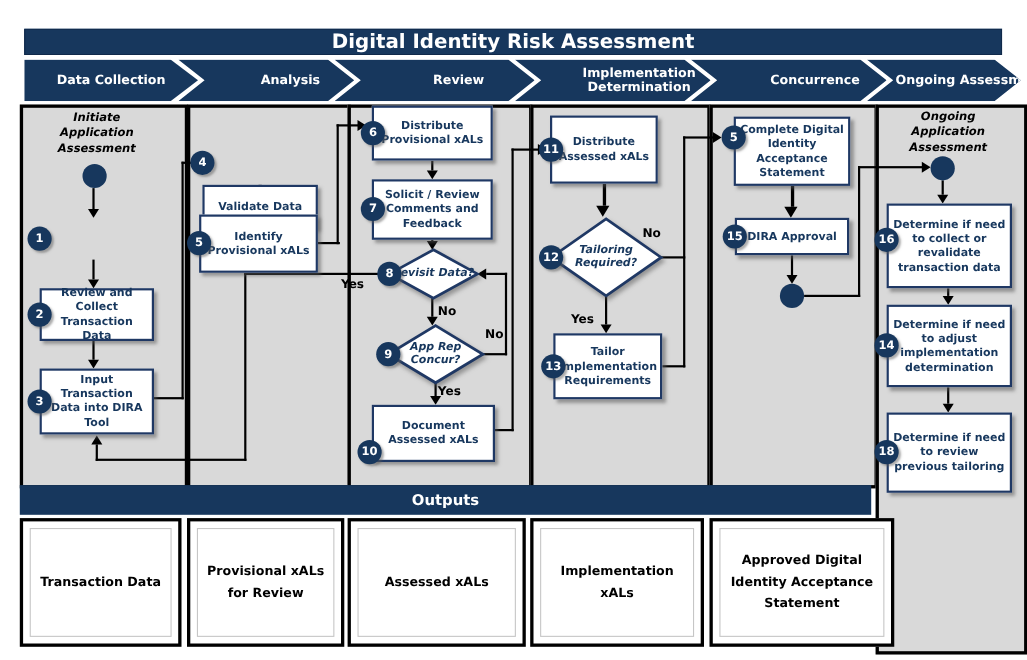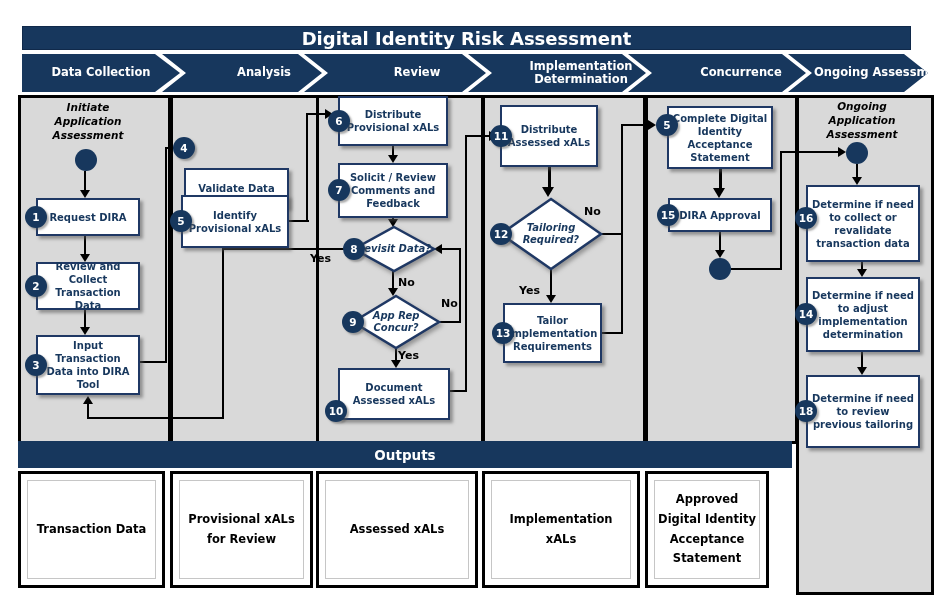--- a/index.html
+++ b/index.html
@@ -74,23 +74,20 @@
   <div class="lane" style="left:316px;top:95px;width:162px;height:343px;"></div>
   <div class="lane" style="left:482px;top:95px;width:158px;height:343px;"></div>
   <div class="lane" style="left:645px;top:95px;width:147px;height:343px;"></div>
   <div class="lane" style="left:796px;top:95px;width:132px;height:494px;"></div>
 
   <div class="startlbl" style="left:38px;top:100px;width:100px;">Initiate Application Assessment</div>
   <div class="dot" style="left:75px;top:149px;"></div>
   <div class="vl" style="left:84px;top:171px;height:19px;"></div>
   <div class="arr arr-d" style="left:80px;top:190px;"></div>
 
-  <div class="pbox" style="left:36px;top:198px;width:104px;height:38px;">
-    <span>Request DIRA</span>
-    </div>
   <div class="badge" style="left:25px;top:206px;">1</div>
   <div class="vl" style="left:84px;top:236px;height:18px;"></div>
   <div class="arr arr-d" style="left:80px;top:254px;"></div>
 
   <div class="pbox" style="left:36px;top:262px;width:104px;height:48px;">
     <span>Review and Collect Transaction Data</span>
     </div>
   <div class="badge" style="left:25px;top:275px;">2</div>
   <div class="vl" style="left:84px;top:310px;height:17px;"></div>
   <div class="arr arr-d" style="left:80px;top:327px;"></div>
@@ -266,17 +263,17 @@
     </div>
   <div class="obox" style="left:170px;width:143px;">
     <div class="oinner">Provisional xALs for Review</div>
     </div>
   <div class="obox" style="left:316px;width:162px;">
     <div class="oinner">Assessed xALs</div>
     </div>
   <div class="obox" style="left:482px;width:158px;">
     <div class="oinner">Implementation xALs</div>
     </div>
-  <div class="obox" style="left:645px;width:124px;">
+  <div class="obox" style="left:645px;width:168px;">
     <div class="oinner">Approved Digital Identity Acceptance Statement</div>
     </div>
 
 </div>
 
 </body></html>

